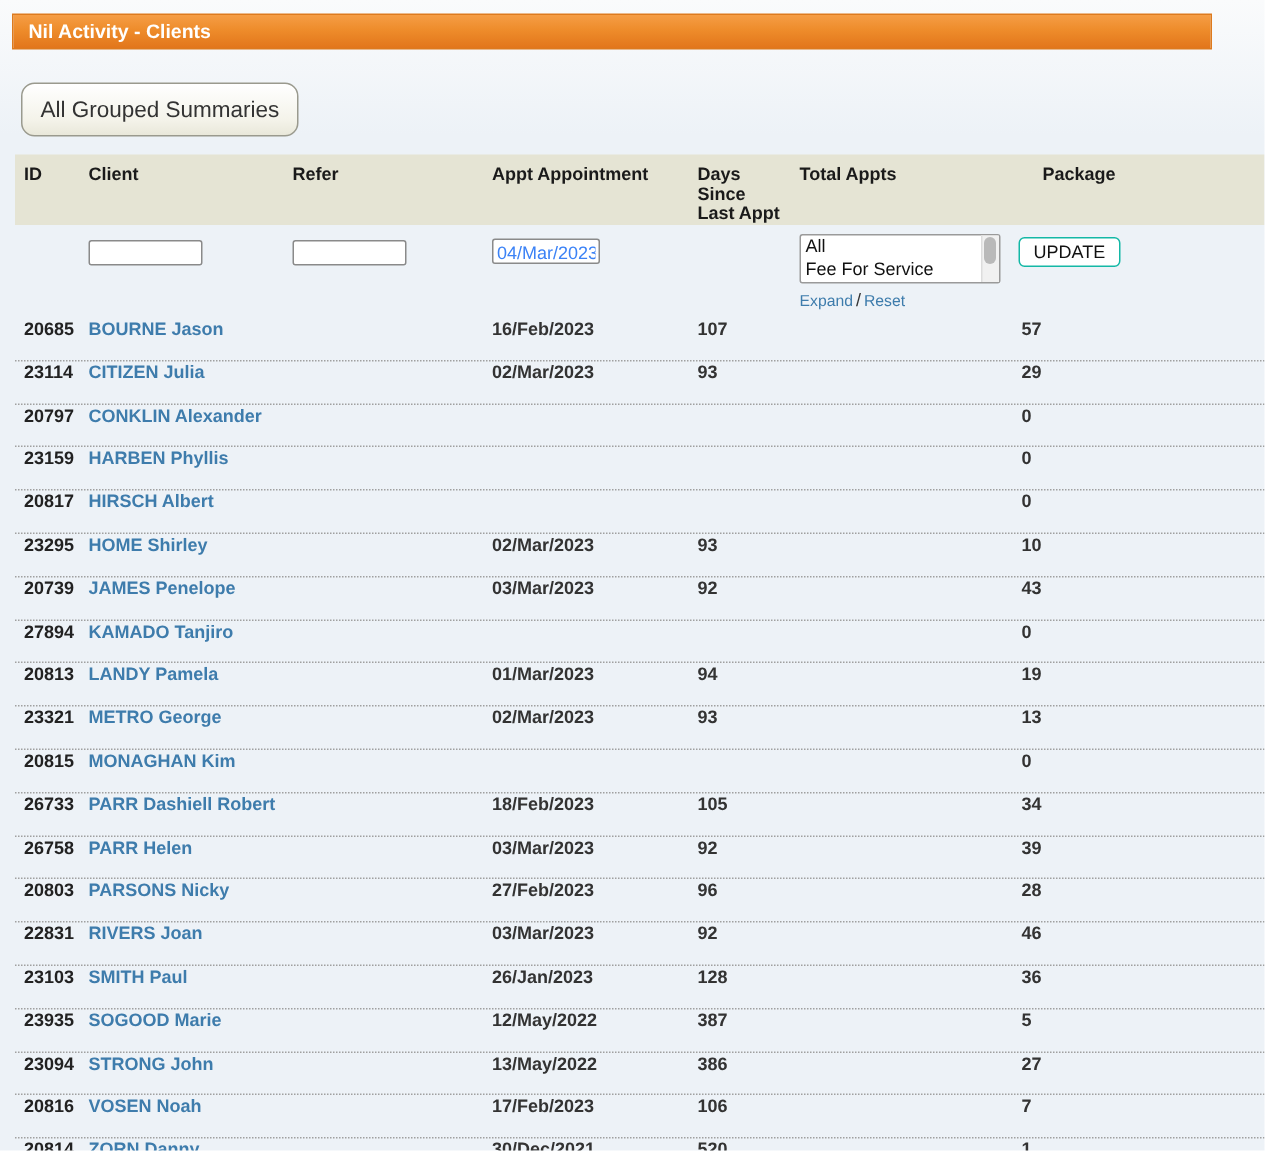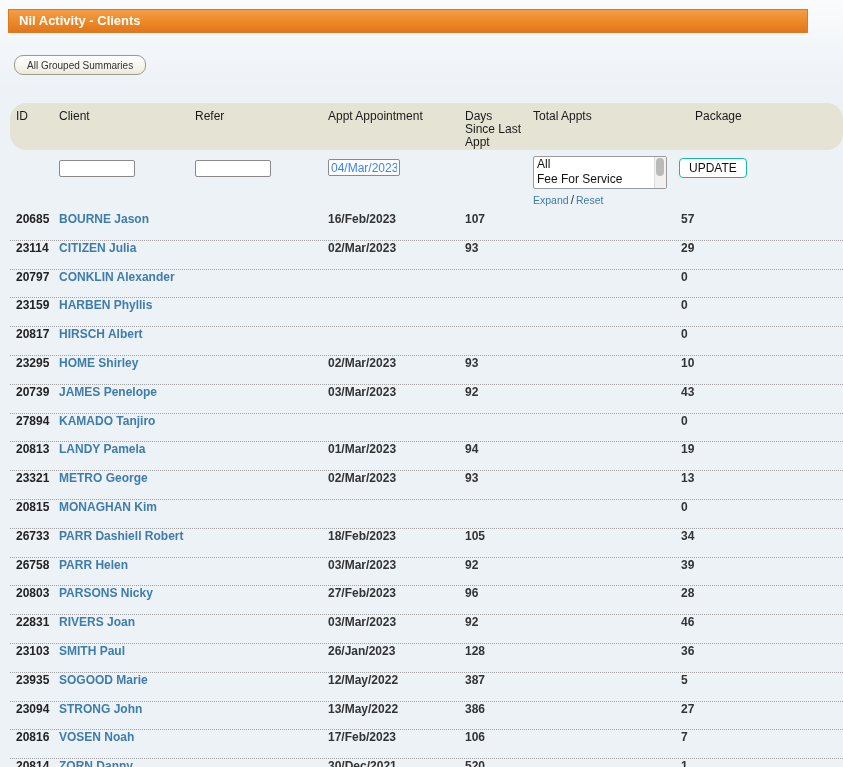--- a/index.html
+++ b/index.html
@@ -8,27 +8,27 @@
     background:linear-gradient(180deg,#fafbfc 0px,#edf2f7 90px,#edf2f7 100%);
     font-family:"Liberation Sans",sans-serif;font-size:12px;color:#333;
   }
   .title-bar{
     position:absolute;left:8px;top:9px;width:800px;height:24px;box-sizing:border-box;
     background:linear-gradient(180deg,#f59d45 0%,#ee8c2b 45%,#e2761b 100%);
     border:1px solid #dd7a1e;
     color:#ffffff;font-weight:bold;font-size:13px;line-height:22px;padding-left:10px;
   }
   .btn-summaries{
-    position:absolute;left:14px;top:55px;height:20px;padding:0 12px;
+    position:absolute;left:14px;top:55px;height:36px;padding:0 12px;
     border:1px solid #9a9a8e;border-radius:9px;
     background:linear-gradient(180deg,#ffffff 0%,#f4f3ea 70%,#e9e8da 100%);
-    font-family:"Liberation Sans",sans-serif;font-size:10px;color:#333;cursor:pointer;
+    font-family:"Liberation Sans",sans-serif;font-size:15px;color:#333;cursor:pointer;
   }
   .table{position:absolute;left:10px;top:103px;width:833px;}
-  .thead{background:#e5e4d4;height:47px;display:flex;font-weight:normal;color:#1a1a1a;border-radius:16px;}
+  .thead{background:#e5e4d4;height:47px;display:flex;font-weight:bold;color:#1a1a1a;}
   .thead .cell{padding-top:7px;line-height:13px;}
   .cell{box-sizing:border-box;flex:none;}
   .c-id{width:49px;padding-left:6px;}
   .c-client{width:136px;}
   .c-refer{width:133px;}
   .c-last{width:137px;}
   .c-days{width:68px;padding-right:10px;}
   .c-pkg{width:148px;}
   .c-total{flex:1;}
   .filters{position:relative;height:62px;}

